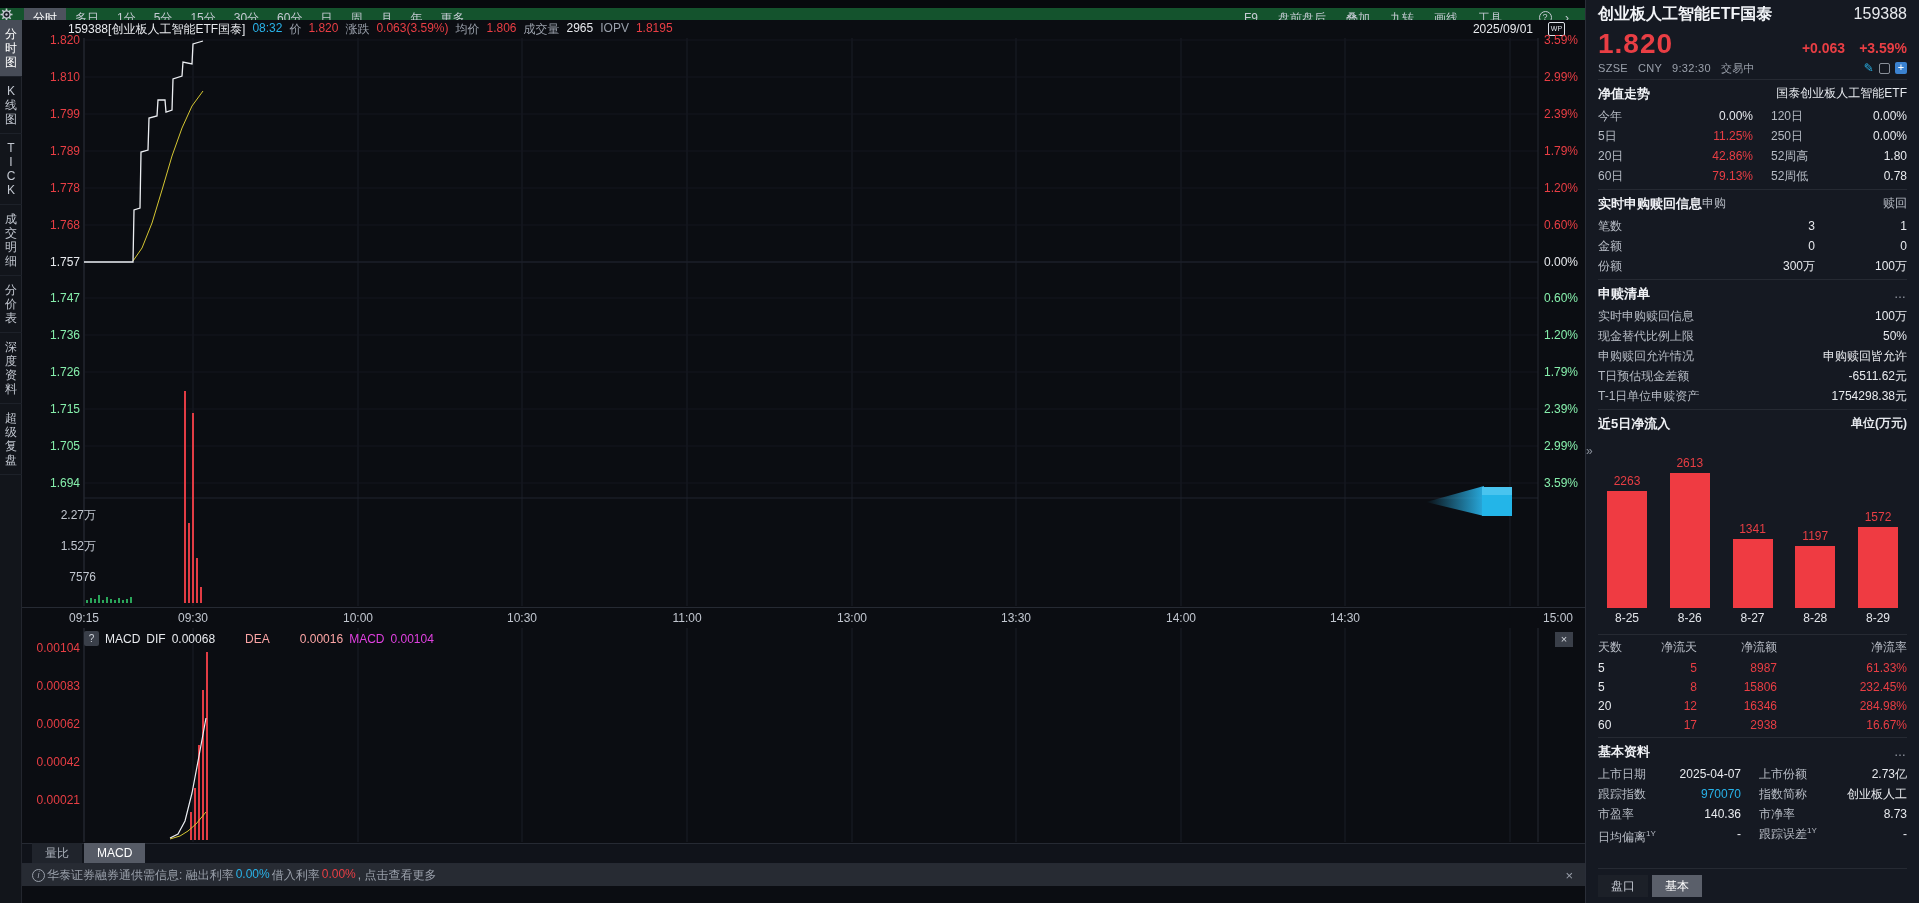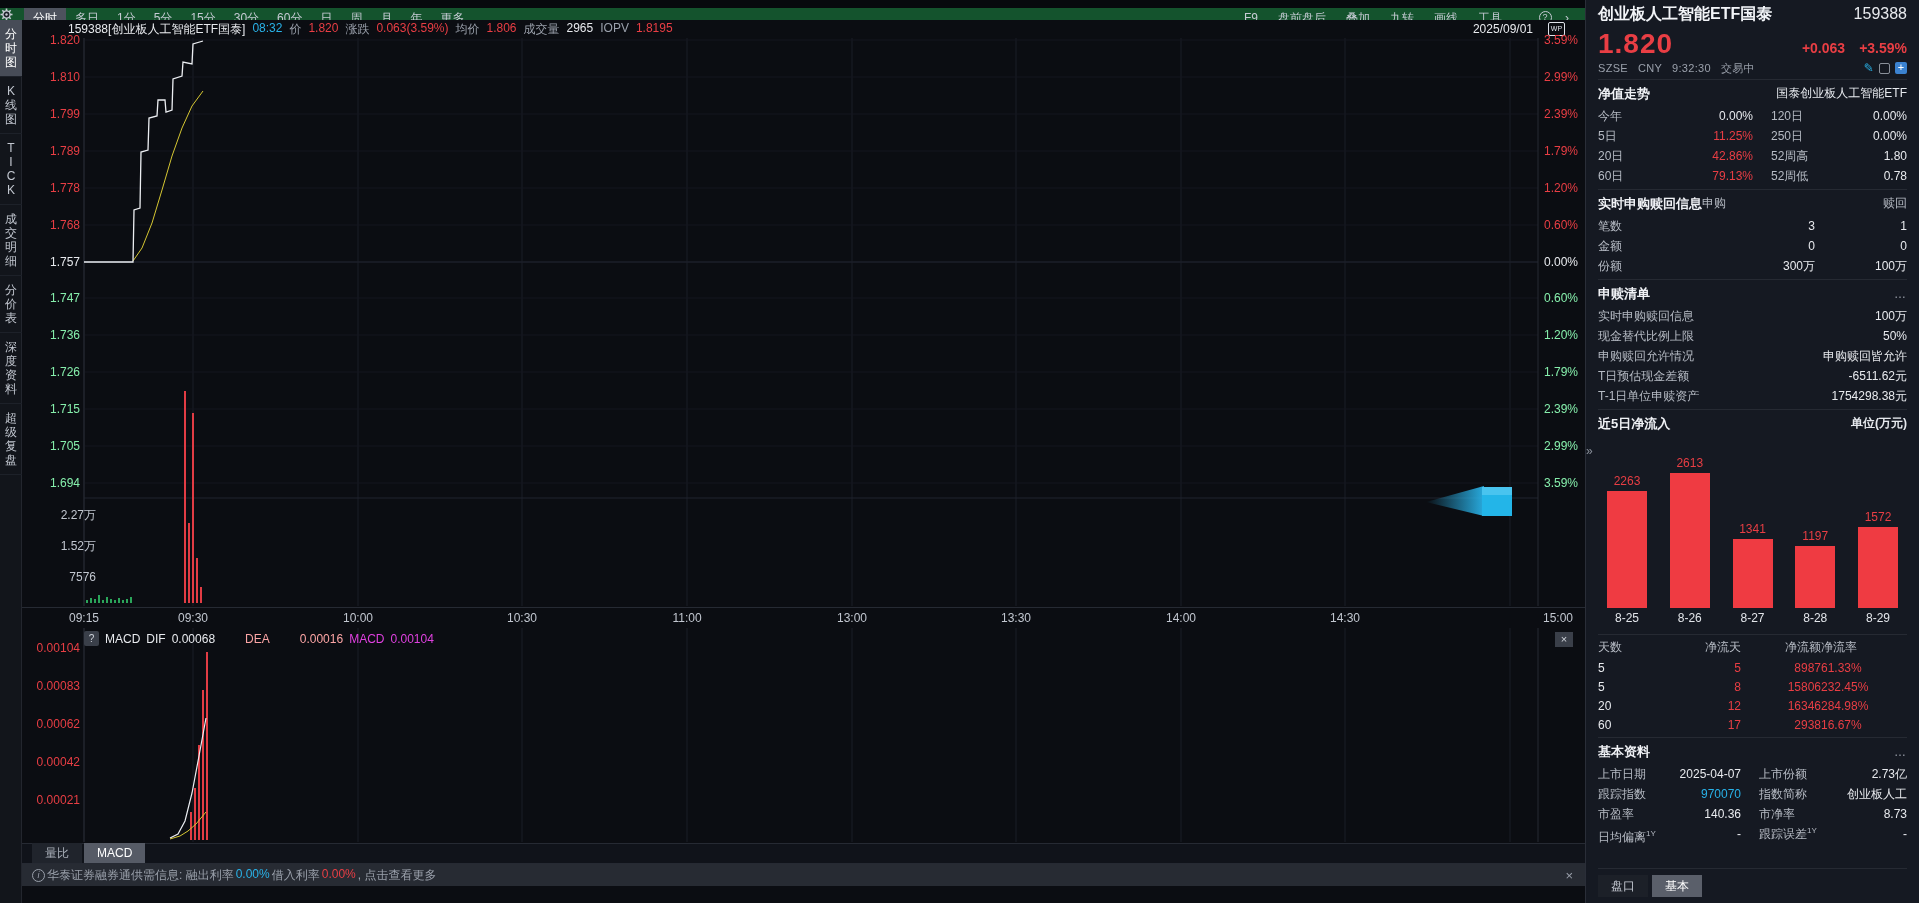--- a/index.html
+++ b/index.html
@@ -79,21 +79,21 @@
   .bgroup{display:flex;flex-direction:column;align-items:center;width:58px;}
   .bval{color:#e93e44;font-size:12px;margin-bottom:3px;}
   .bar{width:40px;background:#ef3b42;}
   .bdates{display:flex;justify-content:space-between;margin-top:3px;padding-bottom:6px;}
   .bdates div{width:58px;text-align:center;color:#e2e5ea;font-size:12px;}
   .chev-left{position:absolute;left:-12px;top:6px;color:#8a909a;font-size:12px;}
   .ftable .prow{height:19px;}
   .ft-c1{width:46px;text-align:left;}
   .ft-c2{flex:1;text-align:right;}
   .ft-c3{width:80px;text-align:right;}
-  .ft-c4{width:86px;}
+  .ft-c4{width:86px;text-align:right;margin-left:44px;}
   sup{font-size:8px;color:#b6bbc4;}
   .p-tabs{margin-top:auto;display:flex;gap:4px;padding-top:6px;border-top:1px solid #262a33;}
   .p-tab{height:22px;line-height:22px;padding:0 13px;background:#1c2028;color:#c2c7d0;cursor:pointer;}
   .p-tab.sel{background:#5a5f6a;color:#fff;}
 </style>
 </head>
 <body>
 
 <div class="topbar">
   <div class="menu-left" id="menuLeft">

